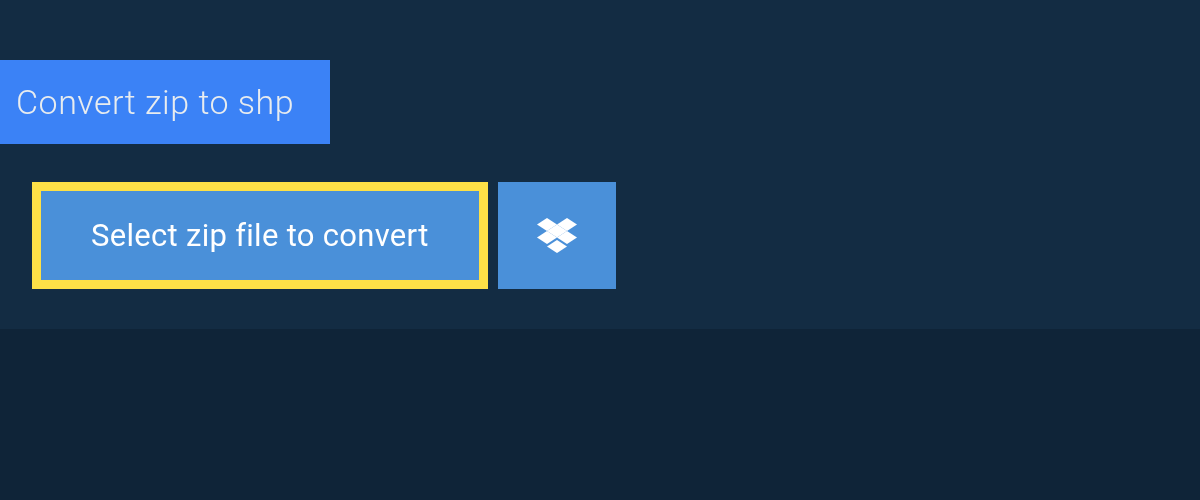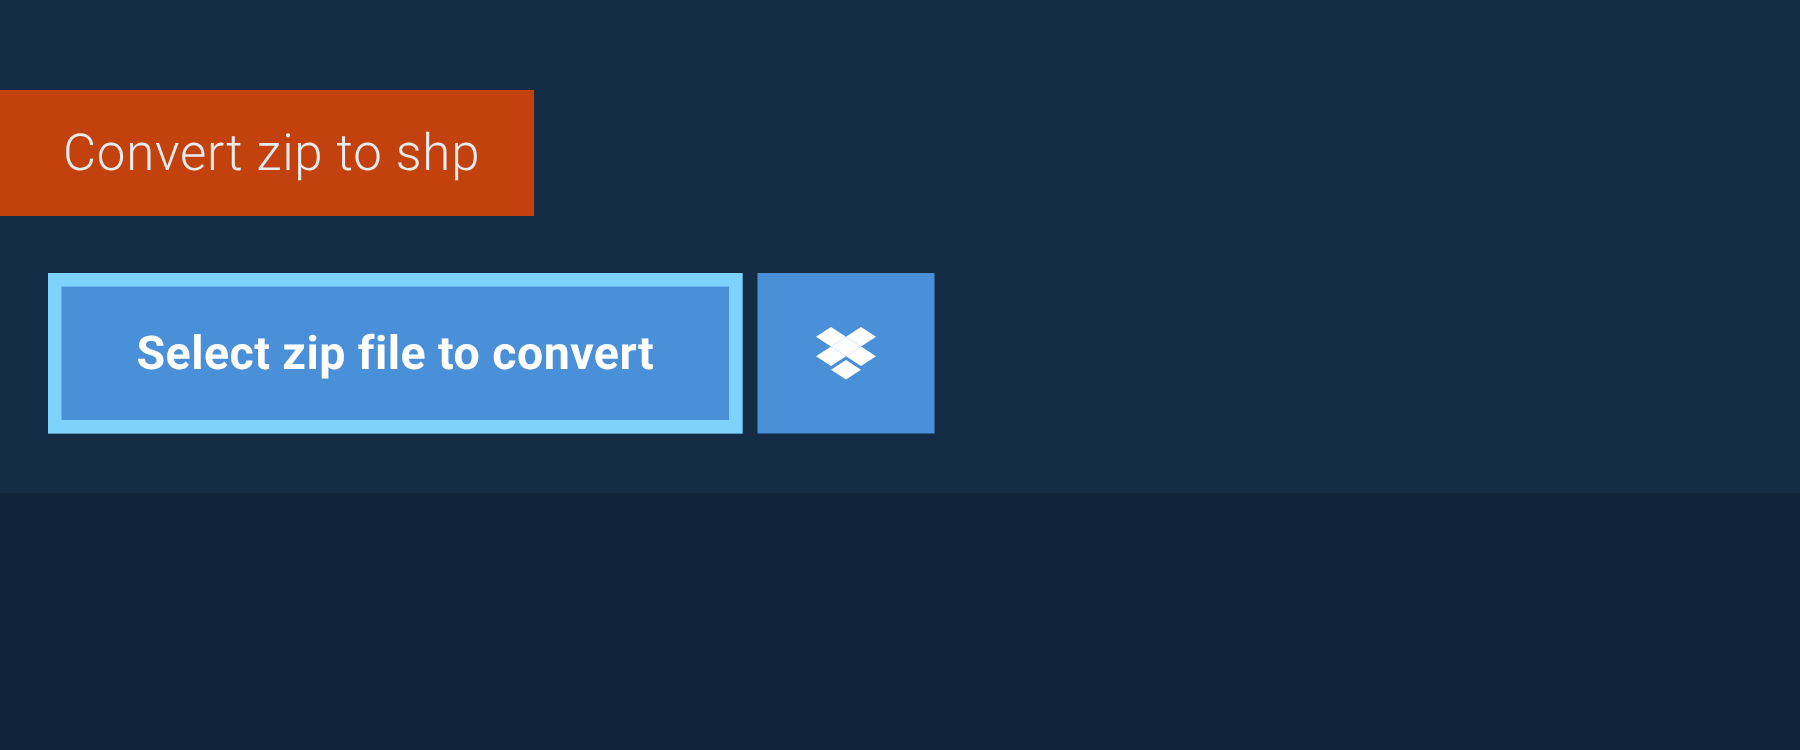--- a/index.html
+++ b/index.html
@@ -13,44 +13,44 @@
       background: #0f2438;
       font-family: -apple-system, BlinkMacSystemFont, "Segoe UI", Roboto, Helvetica, Arial, sans-serif;
       overflow: hidden;
     }
     .panel {
       background: #132c43;
       width: 100%;
       padding-bottom: 40px;
     }
     .tab {
-      background: #c2410c;
+      background: #3b82f6;
       display: inline-block;
-      padding: 22px 36px 22px 42px;
+      padding: 22px 36px 22px 16px;
       margin-top: 60px;
     }
     .tab-title {
       color: #e8ecef;
       font-size: 34px;
       font-weight: 300;
       letter-spacing: 0.5px;
     }
     .button-row {
       display: flex;
       gap: 10px;
       margin-top: 38px;
       margin-left: 32px;
       align-items: stretch;
     }
     .select-button {
       background: #4a90d9;
-      border: 9px solid #7dd3fc;
+      border: 9px solid #fde047;
       color: #ffffff;
       font-size: 31px;
-      font-weight: 700;
+      font-weight: 400;
       padding: 26px 50px;
       cursor: pointer;
       letter-spacing: 0.3px;
       display: flex;
       align-items: center;
       justify-content: flex-start;
     }
     .dropbox-button {
       background: #4a90d9;
       width: 118px;

